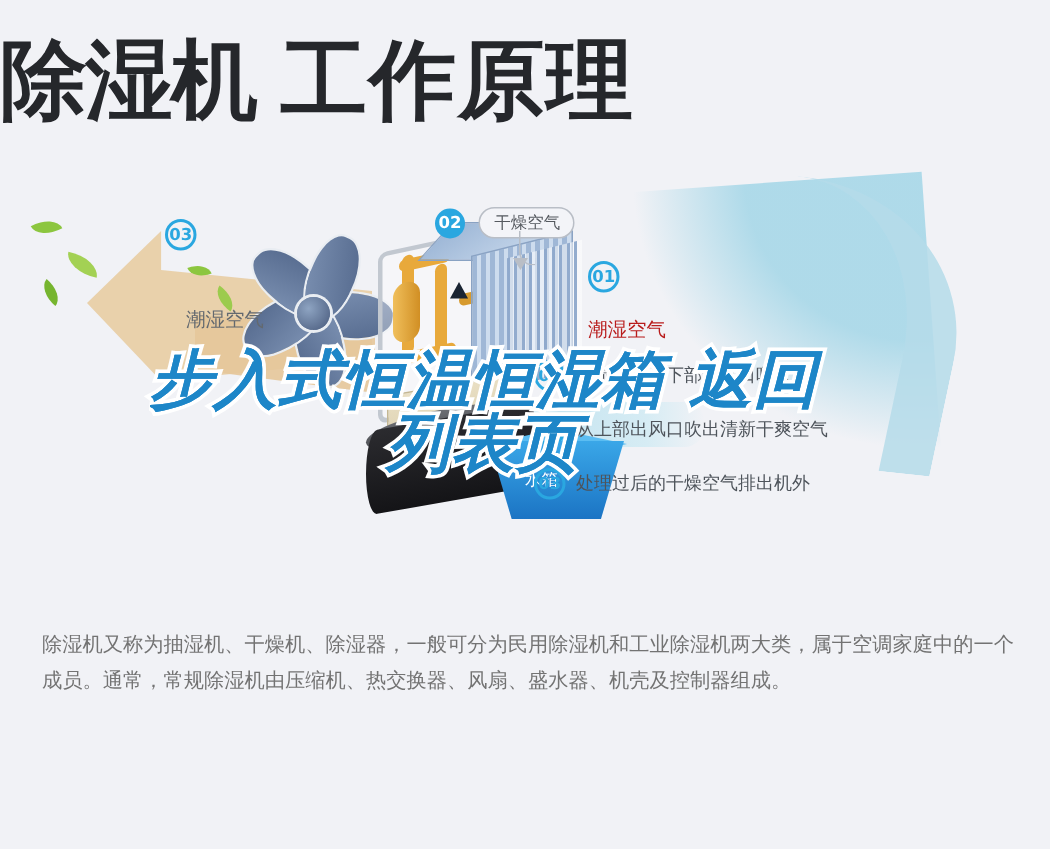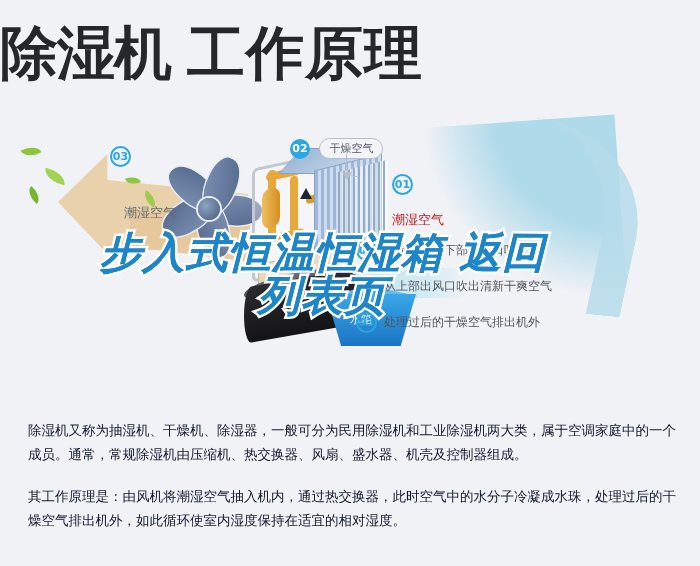--- a/index.html
+++ b/index.html
@@ -233,21 +233,21 @@
   }
   .wm-stack{position:relative;display:inline-block;}
   .wm-fill{
     position:absolute;left:0;top:0;width:100%;
     color:#1d86c8;-webkit-text-stroke:0;
   }
 
   
   .body-text{
     position:absolute;left:28px;top:418px;width:650px;
-    font-size:13.5px;line-height:24px;color:#0f172a;
+    font-size:13.5px;line-height:24px;color:#737373;
     font-family:"DejaVu Sans","Liberation Sans",sans-serif;
   }
   .body-text p{margin:0 0 18px 0;}
 </style>
 </head>
 <body>
 
 <div class="page">
 
   <div class="title-wrap">
@@ -344,16 +344,15 @@
     </span>
     <br>
     <span class="wm-stack">
       <span class="wm-line">列表页</span>
       <span class="wm-line wm-fill">列表页</span>
     </span>
   </div>
 
   <div class="body-text">
     <p>除湿机又称为抽湿机、干燥机、除湿器，一般可分为民用除湿机和工业除湿机两大类，属于空调家庭中的一个成员。通常，常规除湿机由压缩机、热交换器、风扇、盛水器、机壳及控制器组成。</p>
-    <p>其工作原理是：由风机将潮湿空气抽入机内，通过热交换器，此时空气中的水分子冷凝成水珠，处理过后的干燥空气排出机外，如此循环使室内湿度保持在适宜的相对湿度。</p>
   </div>
 
 </div>
 
 </body></html>

